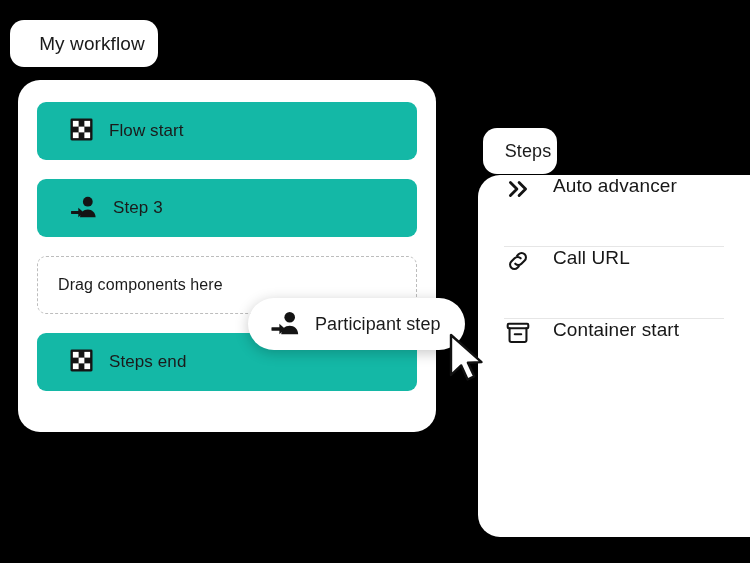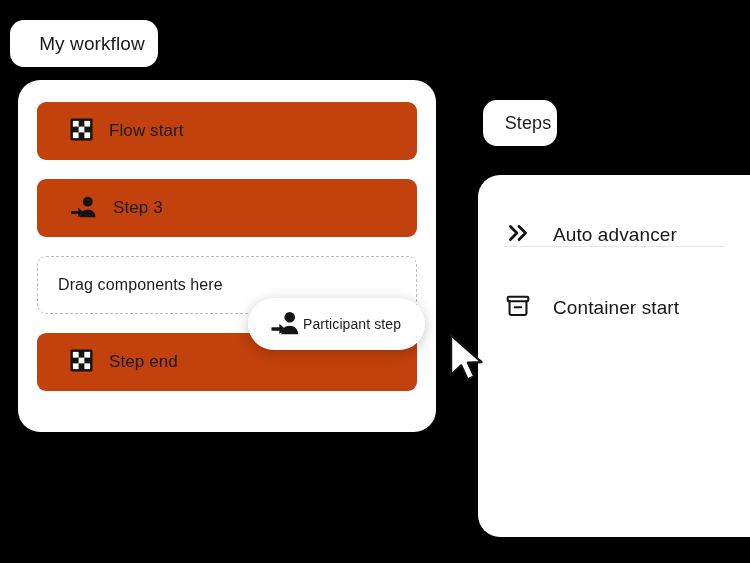--- a/index.html
+++ b/index.html
@@ -18,38 +18,38 @@
     border-radius:14px;
     display:flex; align-items:center; justify-content:center;
     color:#1a1a1a;
     font-size:19px;
     letter-spacing:.1px;
     white-space:nowrap;
     z-index:6;
     padding-left:16px;
   }
   #pill-workflow { left:10px; top:20px; width:148px; height:47px; font-size:19px; }
-  #pill-steps    { left:483px; top:100px; width:74px; height:46px; font-size:18px; }
+  #pill-steps    { left:483px; top:128px; width:74px; height:46px; font-size:18px; }
 
   
   .card {
     position:absolute;
     background:#ffffff;
     z-index:3;
   }
   #workflow-card {
     left:18px; top:80px; width:418px; height:352px;
     border-radius:22px;
     padding:22px 19px;
   }
 
   .row {
     position:relative;
     height:58px;
-    background:#c2410c;
+    background:#14b8a6;
     border-radius:9px;
     display:flex;
     align-items:center;
     padding-left:33px;
     margin-bottom:19px;
   }
   .row .row-label {
     font-size:17px;
     color:#1b1b1b;
     margin-left:16px;
@@ -81,21 +81,21 @@
   #steps-panel {
     position:absolute;
     left:478px; top:175px; width:272px; height:362px;
     background:#ffffff;
     border-radius:22px 0 0 22px;
     padding:0 26px;
     z-index:3;
   }
   .step-item {
     display:flex;
-    align-items:flex-end;
+    align-items:flex-start;
     height:72px;
     border-bottom:1.4px solid #e6e6e6;
   }
   .step-item:last-child { border-bottom:none; }
   .step-item .step-ico {
     width:27px; height:27px;
     flex:0 0 auto;
     display:flex; align-items:center; justify-content:center;
   }
   .step-item .step-label {
@@ -113,23 +113,23 @@
     height:52px;
     background:#ffffff;
     border-radius:26px;
     display:flex;
     align-items:center;
     padding:0 24px 0 22px;
     box-shadow:0 3px 14px rgba(0,0,0,.22);
     z-index:8;
   }
   #drag-ghost .ghost-label {
-    font-size:14px;
+    font-size:18px;
     color:#1b1b1b;
-    margin-left:3px;
+    margin-left:15px;
     letter-spacing:.1px;
     white-space:nowrap;
   }
 
   
   #cursor {
     position:absolute;
     left:448px; top:333px;
     width:38px; height:50px;
     z-index:10;
@@ -187,40 +187,49 @@
           <rect x="0.5" y="0.5" width="23" height="23" rx="1.5" fill="#141414"></rect>
           <g fill="#ffffff">
             <rect x="3" y="3" width="6" height="6"></rect>
             <rect x="15" y="3" width="6" height="6"></rect>
             <rect x="9" y="9" width="6" height="6"></rect>
             <rect x="3" y="15" width="6" height="6"></rect>
             <rect x="15" y="15" width="6" height="6"></rect>
           </g>
         </svg>
       </span>
-      <span class="row-label">Step end</span>
+      <span class="row-label">Steps end</span>
     </div>
   </div>
 
   <div class="pill" id="pill-steps">
     <span>Steps</span>
   </div>
 
   <div id="steps-panel">
 
     <div class="step-item">
       <span class="step-ico">
         <svg width="26" height="26" viewBox="0 0 24 24" fill="none" stroke="#141414" stroke-width="2.6" stroke-linecap="round" stroke-linejoin="round">
           <polyline points="5,6 11,12 5,18"></polyline>
           <polyline points="13,6 19,12 13,18"></polyline>
         </svg>
       </span>
       <span class="step-label">Auto advancer</span>
     </div>
 
+    <div class="step-item">
+      <span class="step-ico">
+        <svg width="26" height="26" viewBox="0 0 24 24" fill="none" stroke="#141414" stroke-width="1.9" stroke-linecap="round" stroke-linejoin="round">
+          <path d="M9.5 14.5a4 4 0 0 0 5.66 0l3-3a4 4 0 1 0-5.66-5.66l-1.3 1.3"></path>
+          <path d="M14.5 9.5a4 4 0 0 0-5.66 0l-3 3a4 4 0 1 0 5.66 5.66l1.3-1.3"></path>
+        </svg>
+      </span>
+      <span class="step-label">Call URL</span>
+    </div>
 
     <div class="step-item">
       <span class="step-ico">
         <svg width="26" height="26" viewBox="0 0 24 24" fill="none" stroke="#141414" stroke-width="1.9" stroke-linecap="round" stroke-linejoin="round">
           <rect x="2.5" y="3.5" width="19" height="4.2" rx="1"></rect>
           <path d="M4.2 7.7v11a1.6 1.6 0 0 0 1.6 1.6h12.4a1.6 1.6 0 0 0 1.6-1.6v-11"></path>
           <line x1="9" y1="13.2" x2="15" y2="13.2"></line>
         </svg>
       </span>
       <span class="step-label">Container start</span>

